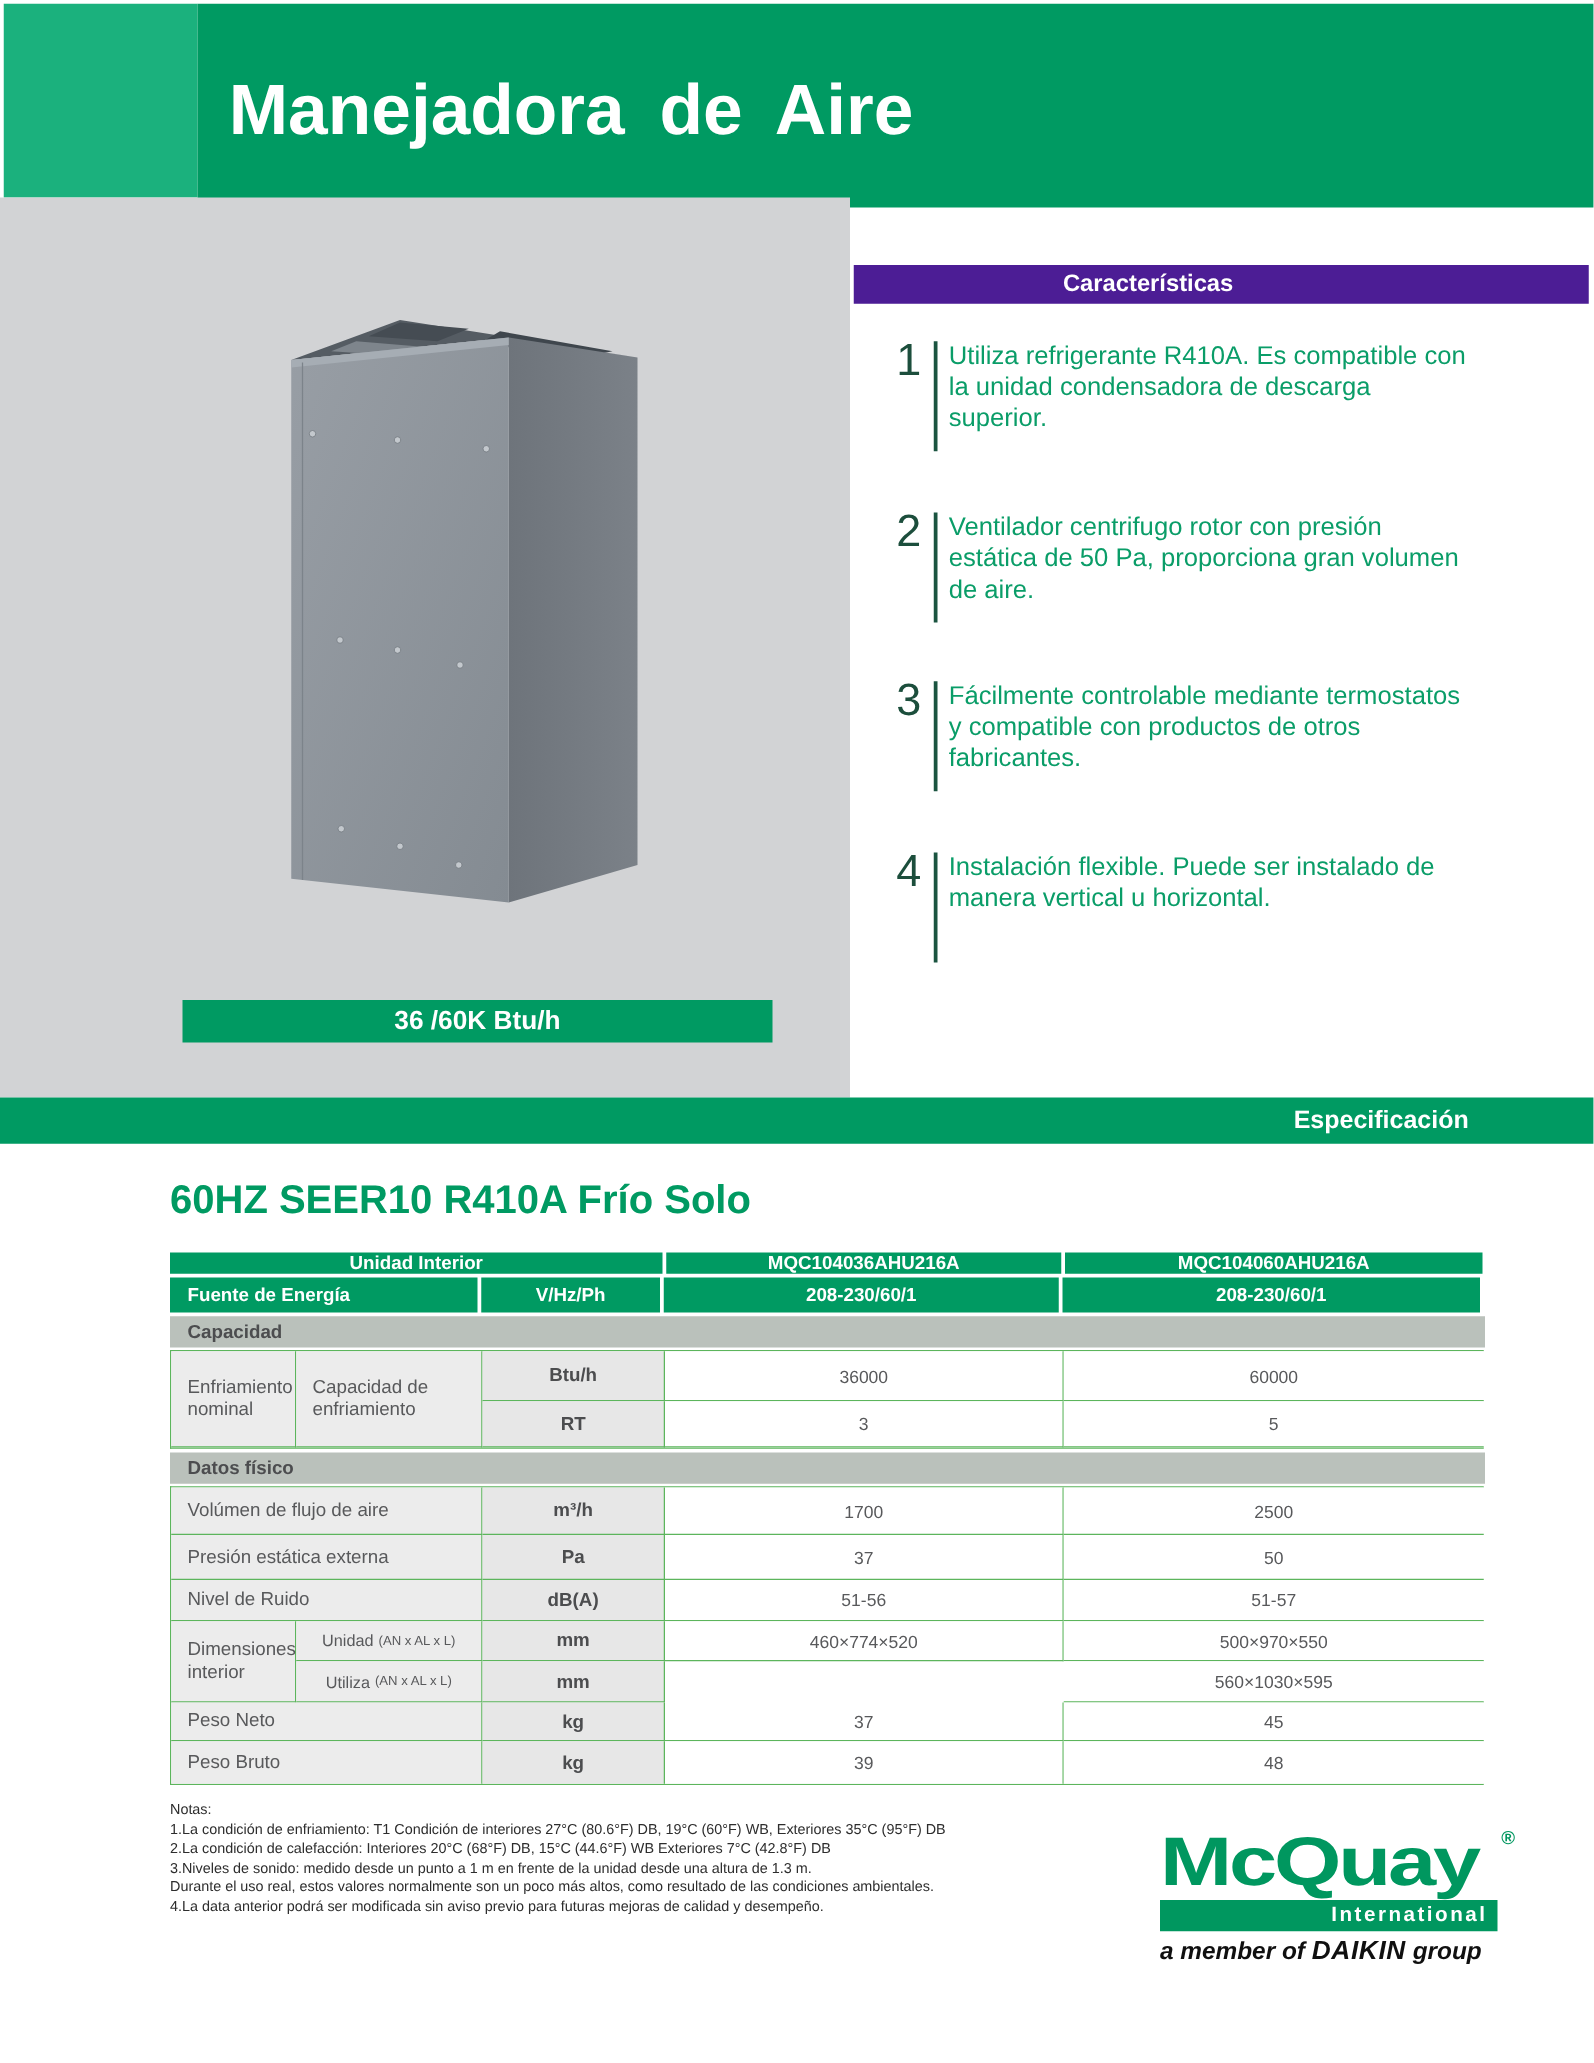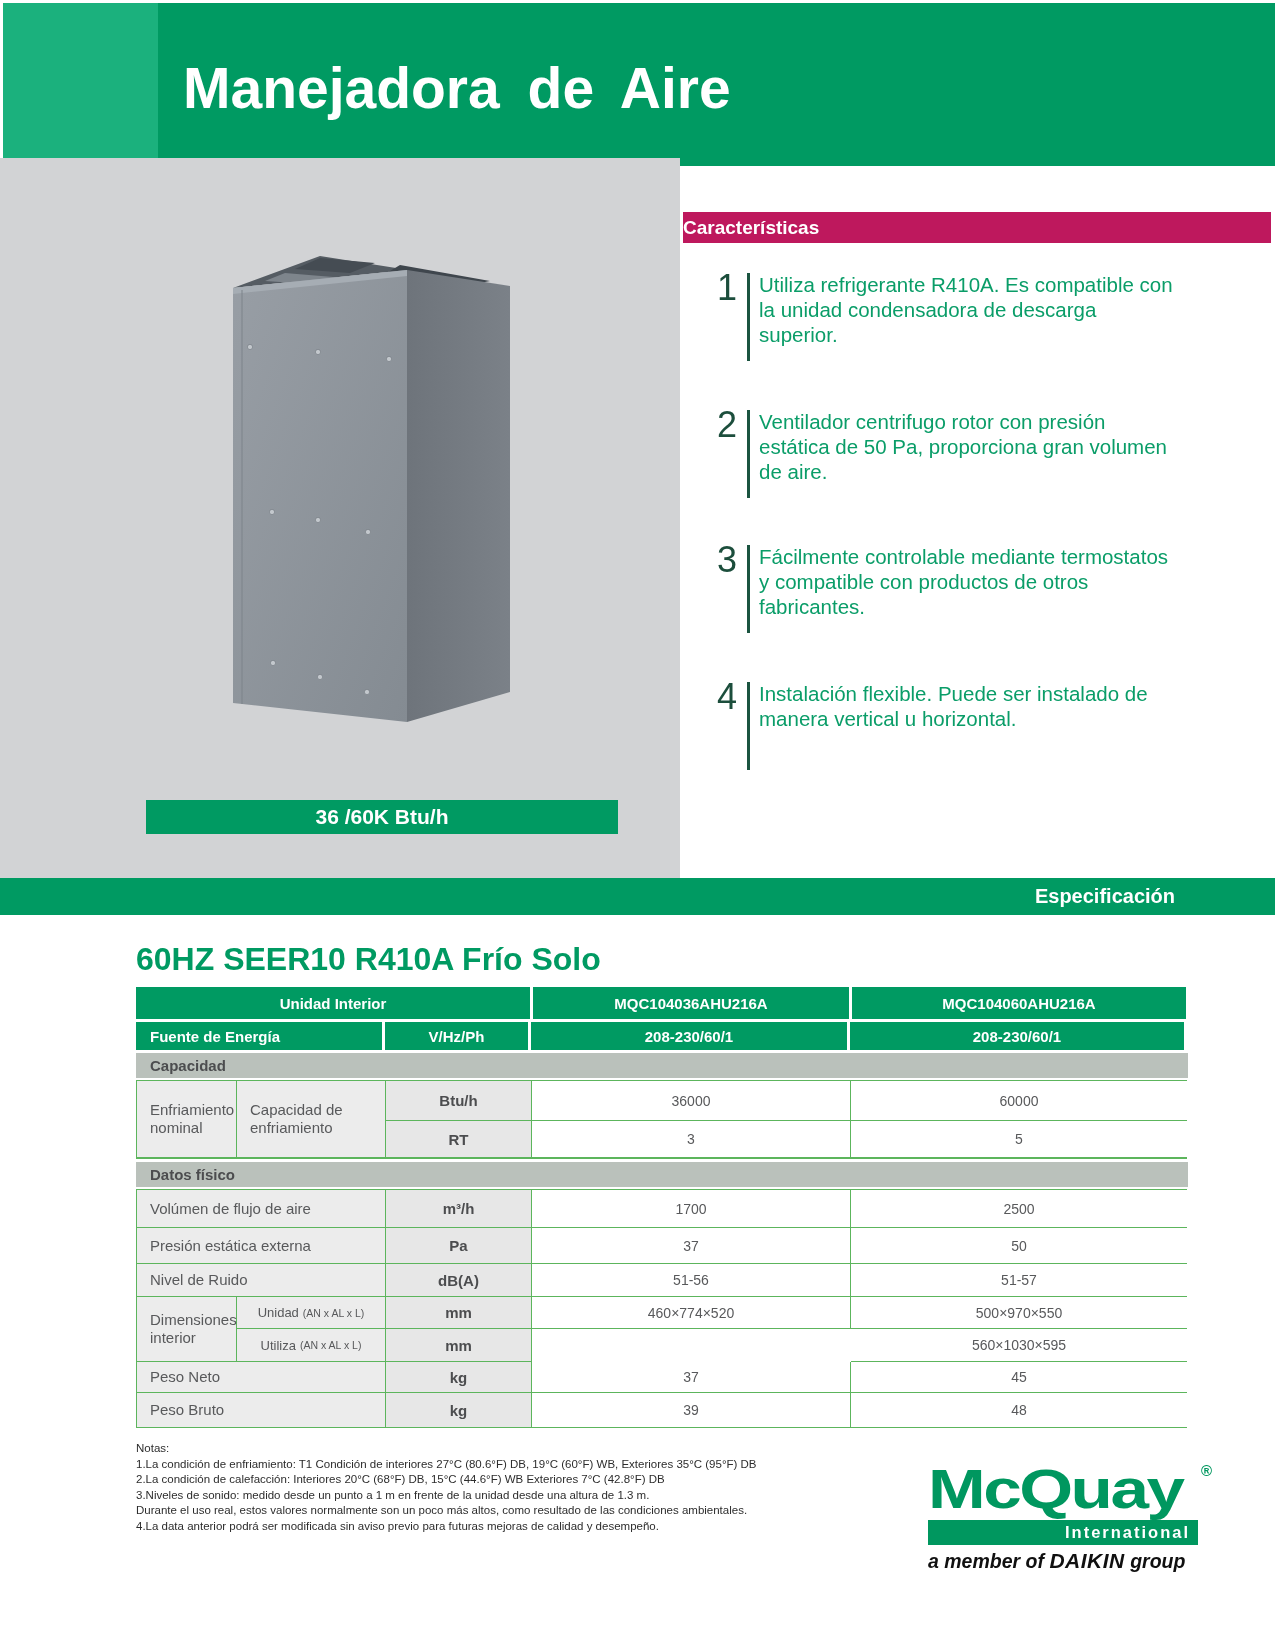--- a/index.html
+++ b/index.html
@@ -11,37 +11,37 @@
   .hdr-light { position:absolute; left:3px; top:3px; width:155px; height:155px; background:#1bb17d; }
   .hdr-dark  { position:absolute; left:158px; top:3px; width:1117px; height:163px; background:#009a62; }
   .page-title { position:absolute; left:25px; top:52px; color:#ffffff; font-size:57px; font-weight:bold; letter-spacing:0px; word-spacing:12px; white-space:nowrap; }
 
   
   .photo-panel { position:absolute; left:0; top:158px; width:680px; height:720px; background:#d2d3d5; }
   .product-svg { position:absolute; left:225px; top:95px; width:290px; height:470px; }
   .capacity-bar { position:absolute; left:146px; top:642px; width:472px; height:34px; background:#009a62; color:#ffffff; font-size:21px; font-weight:bold; text-align:center; line-height:34px; }
 
   
-  .feat-band { position:absolute; left:683px; top:212px; width:588px; height:31px; background:#be185d; color:#ffffff; font-size:19px; font-weight:bold; text-align:left; padding-right:117px; line-height:31px; }
+  .feat-band { position:absolute; left:683px; top:212px; width:588px; height:31px; background:#4c1d95; color:#ffffff; font-size:19px; font-weight:bold; text-align:center; padding-right:117px; line-height:31px; }
   .feature { position:absolute; left:712px; width:465px; height:100px; }
   .f1 { top:272px; } .f2 { top:409px; } .f3 { top:544px; } .f4 { top:681px; }
   .f-num  { position:absolute; left:0; top:-3px; width:30px; font-size:36px; color:#1c4e3c; line-height:1.05; text-align:center; }
   .f-line { position:absolute; left:35px; top:1px; width:3px; height:88px; background:#1b5440; }
   .f-text { position:absolute; left:47px; top:0; width:418px; font-size:20.5px; line-height:25px; color:#0a9d68; }
 
   
   .spec-band { position:absolute; left:0; top:878px; width:1275px; height:37px; background:#009a62; color:#ffffff; font-size:20px; font-weight:bold; text-align:right; padding-right:100px; line-height:37px; }
   .spec-title { position:absolute; left:136px; top:941px; color:#009a62; font-size:32px; font-weight:bold; }
 
   
   .spec-table { position:absolute; left:136px; top:987px; width:1052px; }
   .t-row { display:flex; }
   .gcell { background:#009a62; color:#ffffff; font-size:15px; font-weight:bold; display:flex; align-items:center; justify-content:center; }
   .gcell.left { justify-content:flex-start; padding-left:14px; }
-  .row-h1 { height:32px; margin-bottom:3px; }
+  .row-h1 { height:32px; margin-bottom:3px;align-items:flex-end; }
   .row-h2 { height:28px; margin-bottom:3px; }
   .gap3 { margin-right:3px; }
   .band { height:25px; background:#bac1bb; color:#4c4d4f; font-size:15px; font-weight:bold; padding-left:14px; line-height:25px; margin-bottom:2px; }
   .band + .grid { margin-top:0; }
   .grid { display:grid; grid-template-columns:100px 149px 146px 319px 336px; border-top:1px solid #5cb55c; border-left:1px solid #5cb55c; border-bottom:1px solid #5cb55c; width:1051px; margin-bottom:3px; }
   .cell { border-right:1px solid #5cb55c; border-bottom:1px solid #5cb55c; display:flex; align-items:center; font-size:15px; color:#58595b; }
   .cell.noright { border-right:none; }
   .cell.nobot { border-bottom:none; }
   .lab  { background:#ececec; padding-left:13px; line-height:18px; }
   .unit { background:#e7e7e7; justify-content:center; font-weight:bold; color:#4c4d4f; }

